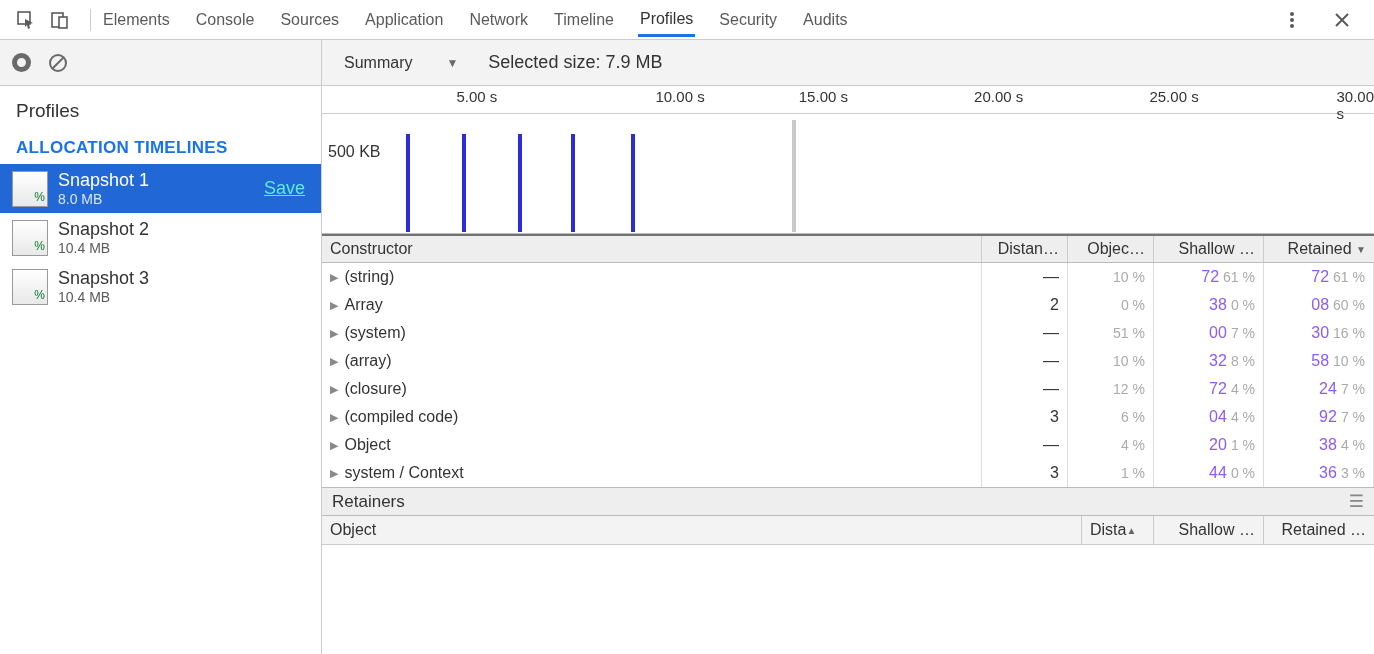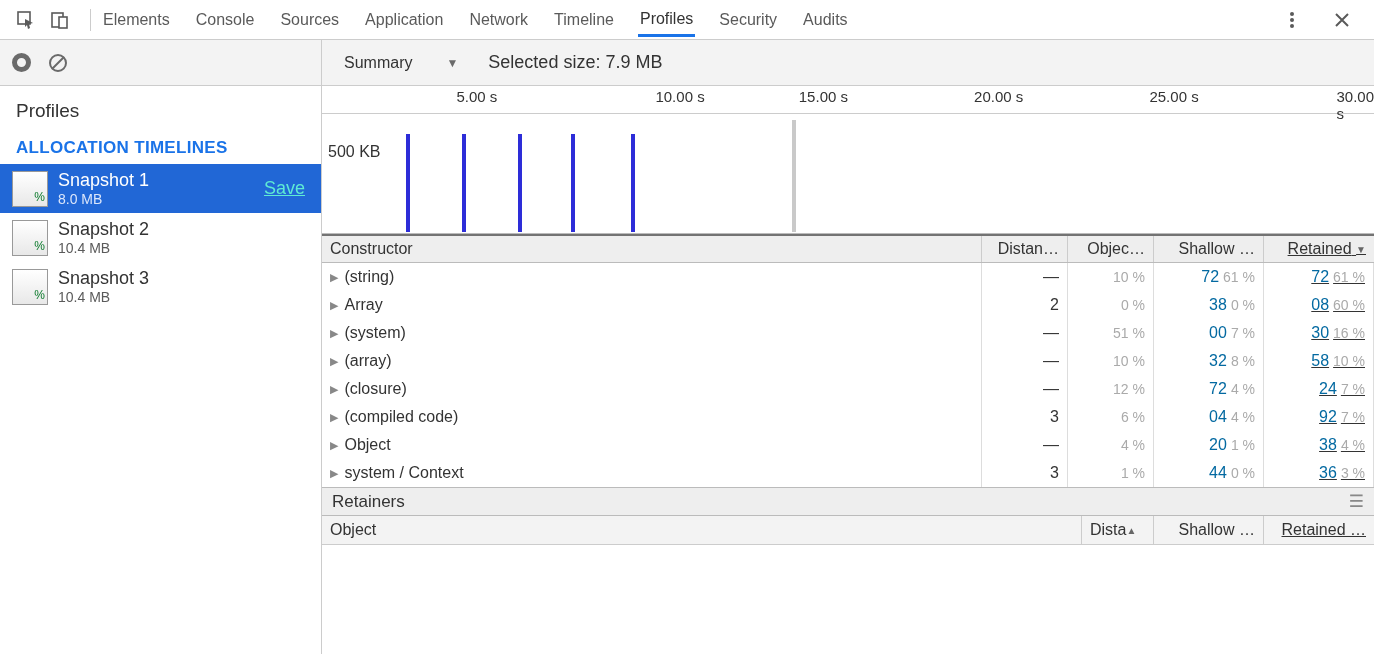--- a/index.html
+++ b/index.html
@@ -50,28 +50,28 @@
 .chart-body .bar.gray { background: #c9c9c9; }
 
 
 .grid-head, .grid-row { display: flex; align-items: center; }
 .grid-head { background: #eee; border-top: 2px solid #737373; border-bottom: 1px solid #bbb; height: 29px; font-size: 16px; }
 .col { padding: 0 8px; border-right: 1px solid #ccc; overflow: hidden; white-space: nowrap; text-overflow: ellipsis; height: 100%; display: flex; align-items: center; }
 .col.constructor { flex: 1; }
 .col.dist { width: 86px; justify-content: flex-end; }
 .col.obj { width: 86px; justify-content: flex-end; }
 .col.shal { width: 110px; justify-content: flex-end; }
-.col.ret { width: 110px; justify-content: flex-end; border-right: none; text-decoration: underline; }
+.col.ret { width: 110px; justify-content: flex-end; border-right: none; }
 .grid-rows { overflow: hidden; }
 .grid-row { height: 28px; font-size: 16px; border-bottom: 0; }
 .grid-row .col { border-right: 1px solid #ddd; }
 .tw { color: #888; margin-right: 6px; font-size: 11px; }
 .pct { color: #aaa; margin-left: 4px; font-size: 14px; }
 .col.dual { gap: 0; }
-.dual .trunc { color: #0369a1; }
+.dual .trunc { color: #8b5cf6; }
 
 
 .retainers-head { display: flex; align-items: center; justify-content: space-between; background: #eee; border-top: 1px solid #bbb; border-bottom: 1px solid #bbb; height: 29px; padding: 0 10px; font-size: 17px; }
 .retainers-head .menu { color: #888; cursor: pointer; }
 .ret-grid-head { display: flex; background: #f3f3f3; border-bottom: 1px solid #ccc; height: 29px; font-size: 16px; }
 .ret-grid-head .col.constructor { flex: 1; }
 .ret-grid-head .col.d2 { width: 72px; }
 .ret-body { flex: 1; background: #fff; }
 
 .sort-ind { font-size: 10px; color: #666; }

